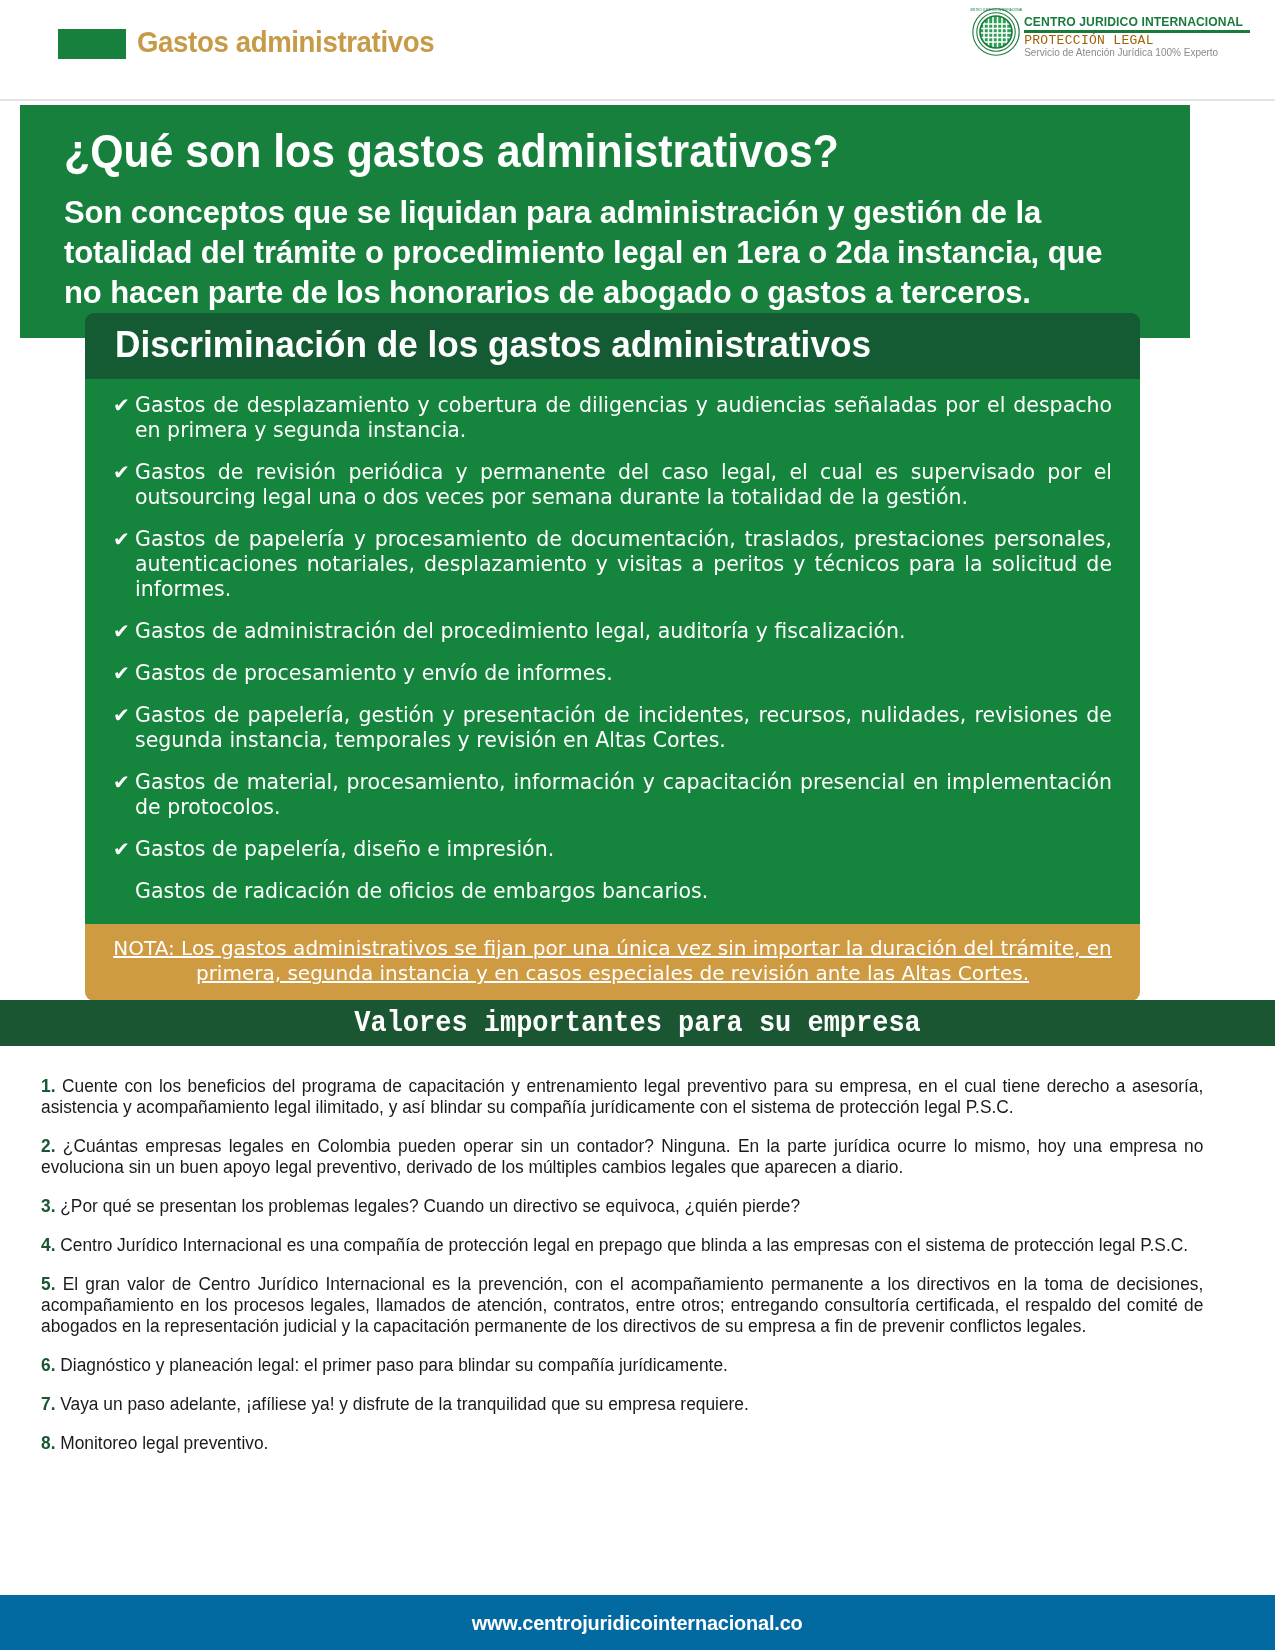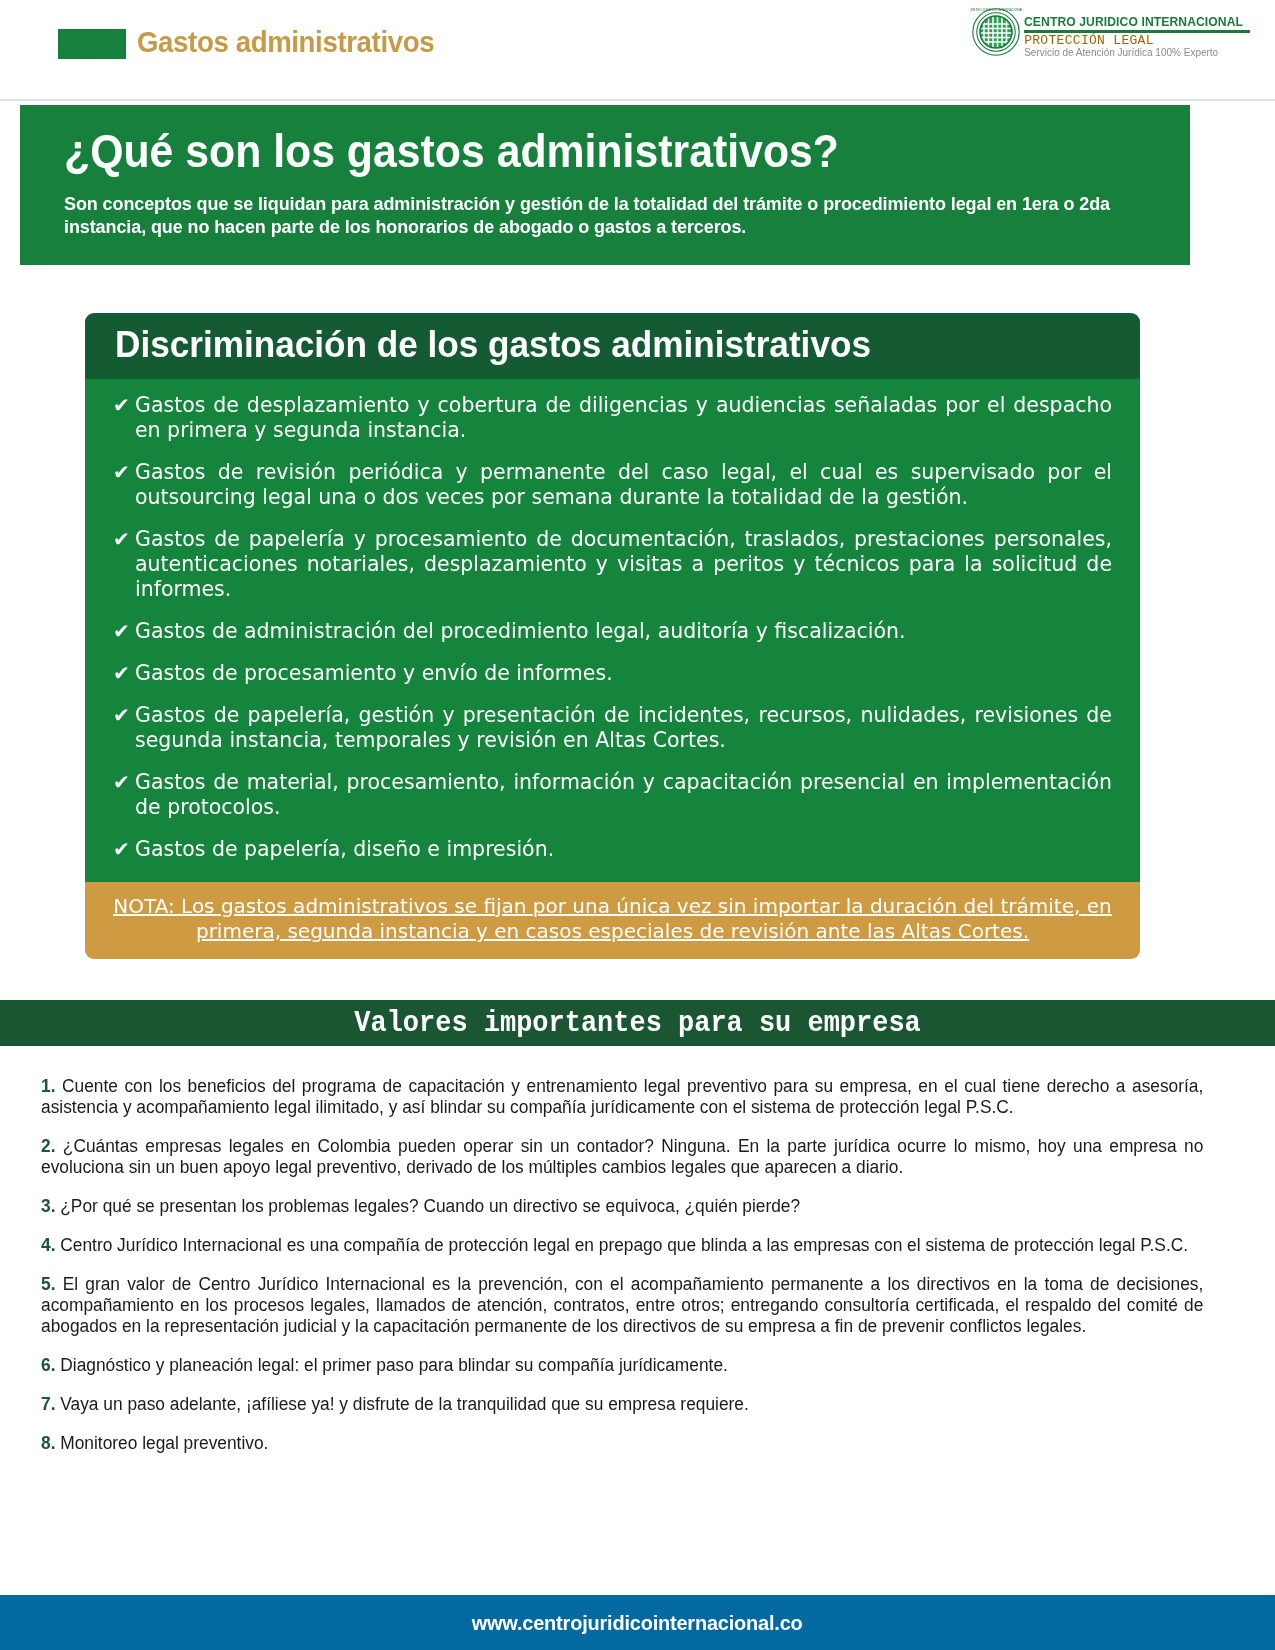--- a/index.html
+++ b/index.html
@@ -107,21 +107,21 @@
     font-size: 46px;
     font-weight: bold;
     line-height: 1.05;
     margin: 0 0 18px 0;
     transform: scaleX(0.93);
     transform-origin: left center;
     white-space: nowrap;
   }
   .hero-sub {
     color: #ffffff;
-    font-size: 18px;
+    font-size: 31px;
     font-weight: bold;
     line-height: 1.28;
     margin: 0;
     letter-spacing: -0.1px;
   }
 
   
   .card {
     position: absolute;
     left: 85px;
@@ -332,20 +332,24 @@
       <span class="txt">Gastos de papelería, gestión y presentación de incidentes, recursos, nulidades, revisiones de segunda instancia, temporales y revisión en Altas Cortes.</span>
     </div>
     <div class="bullet">
       <span class="chk">✔</span>
       <span class="txt">Gastos de material, procesamiento, información y capacitación presencial en implementación de protocolos.</span>
     </div>
     <div class="bullet nojustify">
       <span class="chk">✔</span>
       <span class="txt">Gastos de papelería, diseño e impresión.</span>
     </div>
+    <div class="bullet nojustify">
+      <span class="chk"></span>
+      <span class="txt">Gastos de radicación de oficios de embargos bancarios.</span>
+    </div>
   </div>
   <div class="note">NOTA: Los gastos administrativos se fijan por una única vez sin importar la duración del trámite, en primera, segunda instancia y en casos especiales de revisión ante las Altas Cortes.</div>
 </div>
 
 <div class="valores-head">
   <h2>Valores importantes para su empresa</h2>
 </div>
 
 <div class="valores-body">
   <p class="vitem"><span class="num">1.</span><span> Cuente con los beneficios del programa de capacitación y entrenamiento legal preventivo para su empresa, en el cual tiene derecho a asesoría, asistencia y acompañamiento legal ilimitado, y así blindar su compañía jurídicamente con el sistema de protección legal P.S.C.</span></p>

